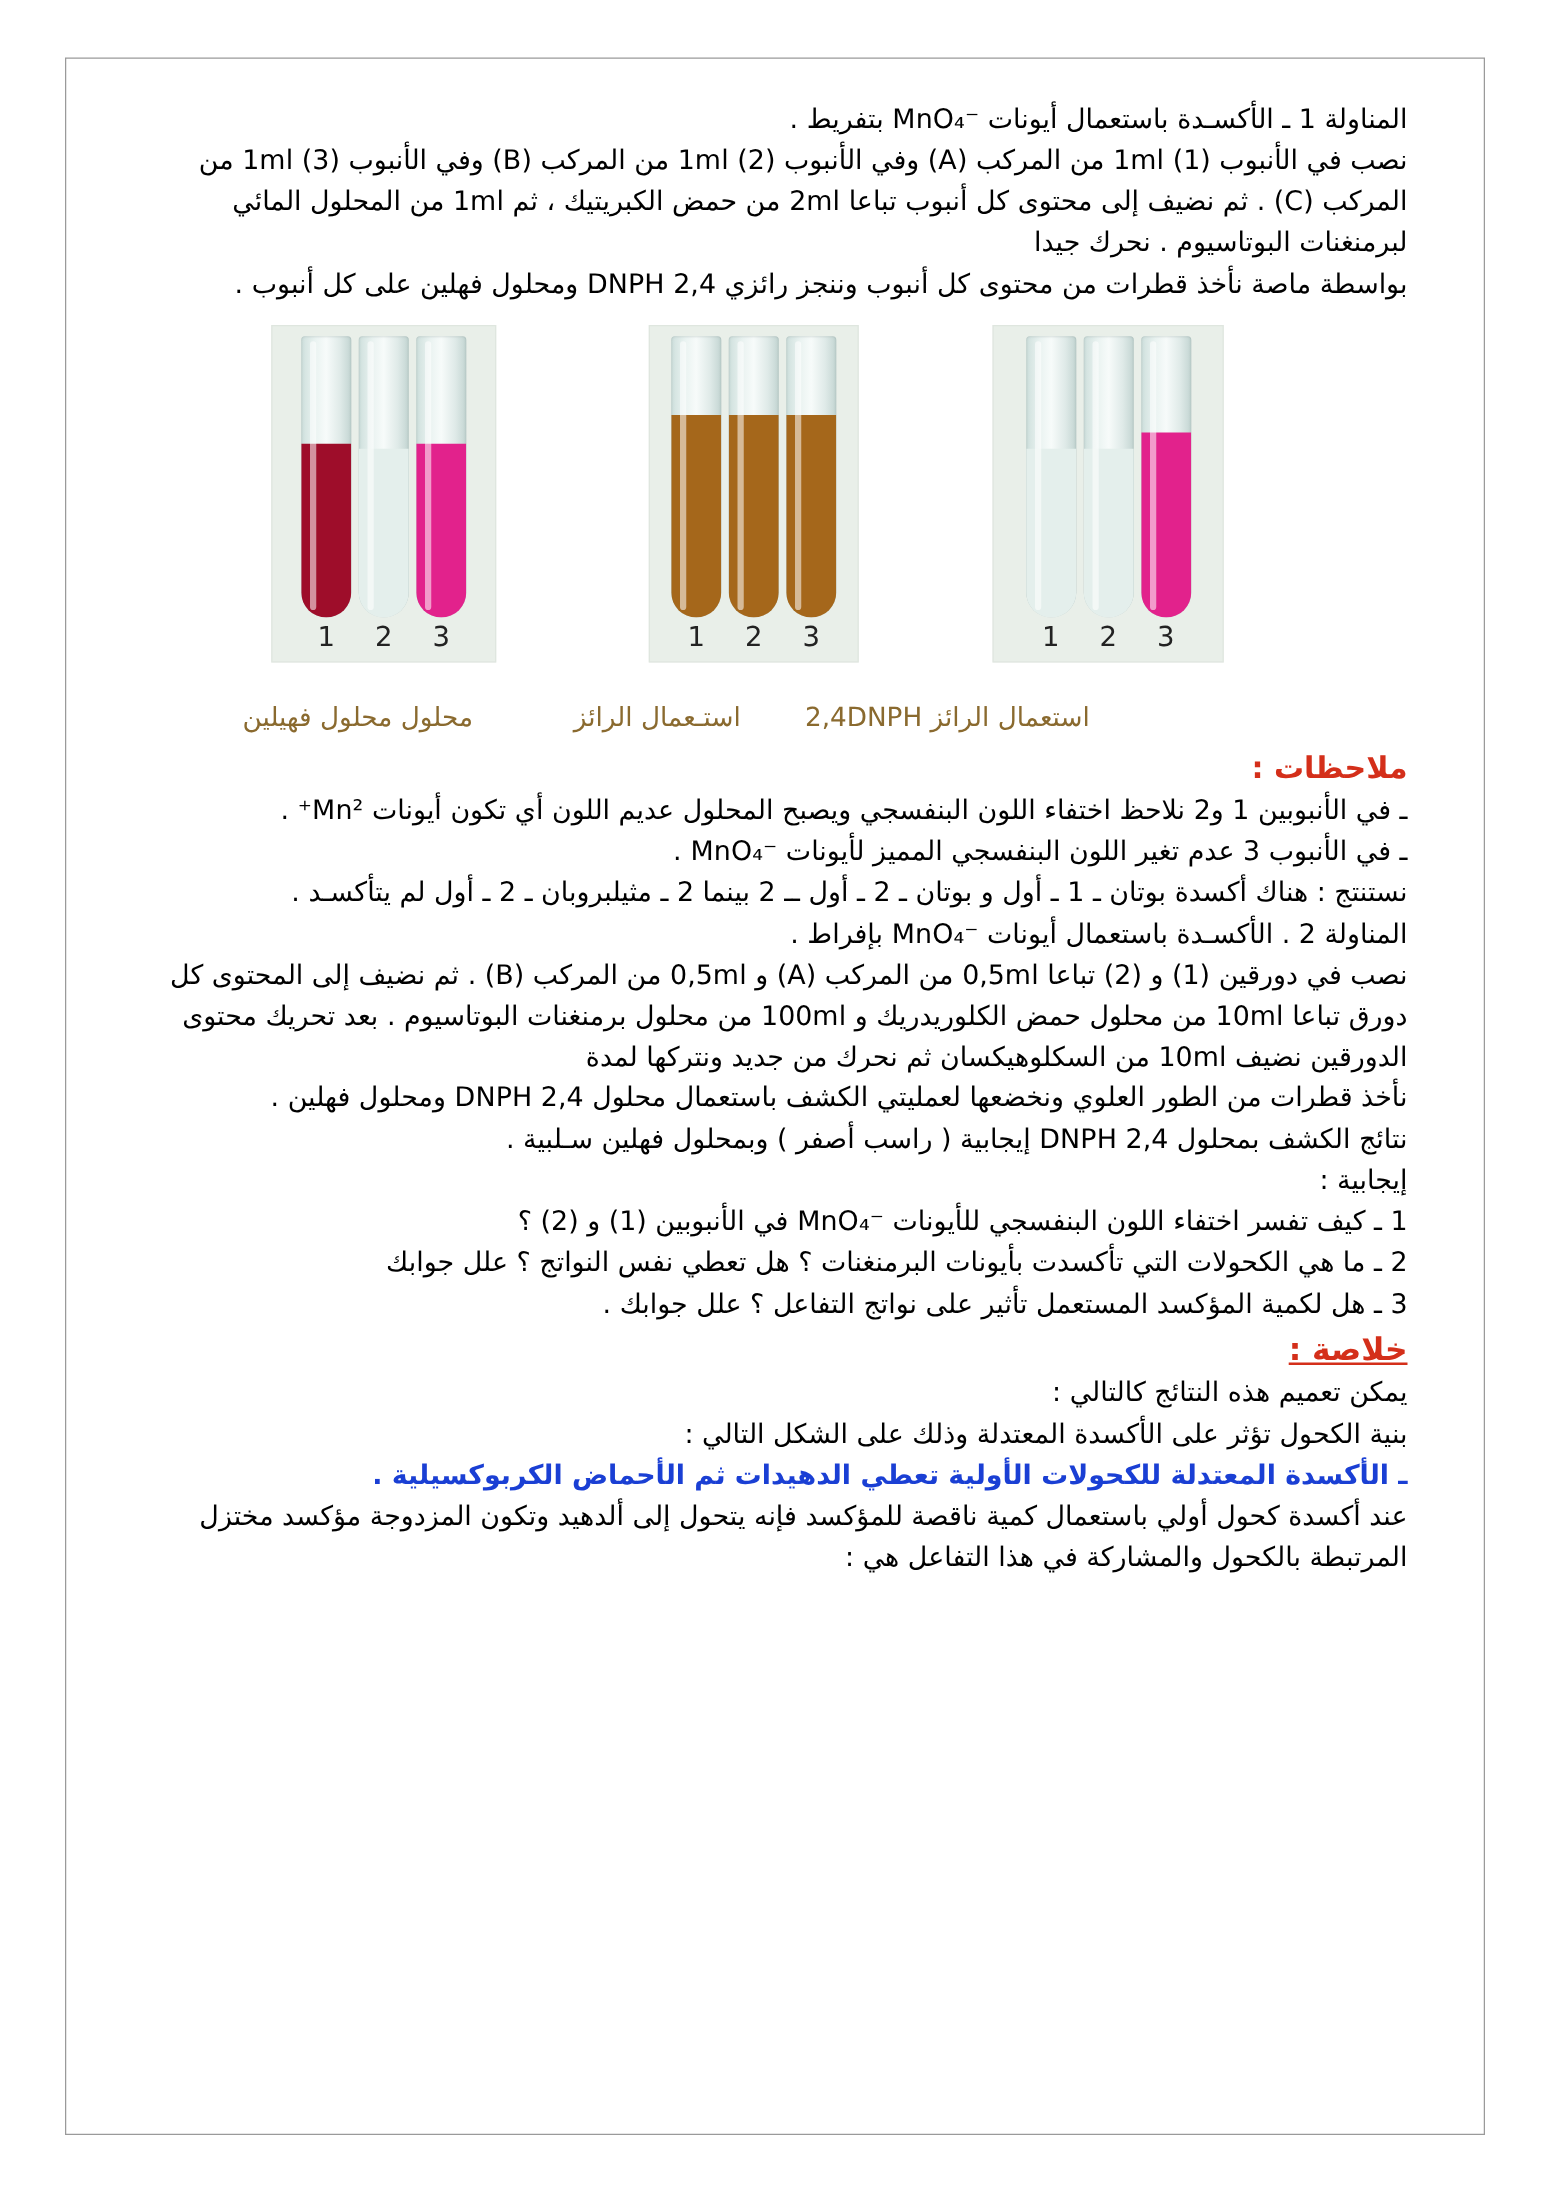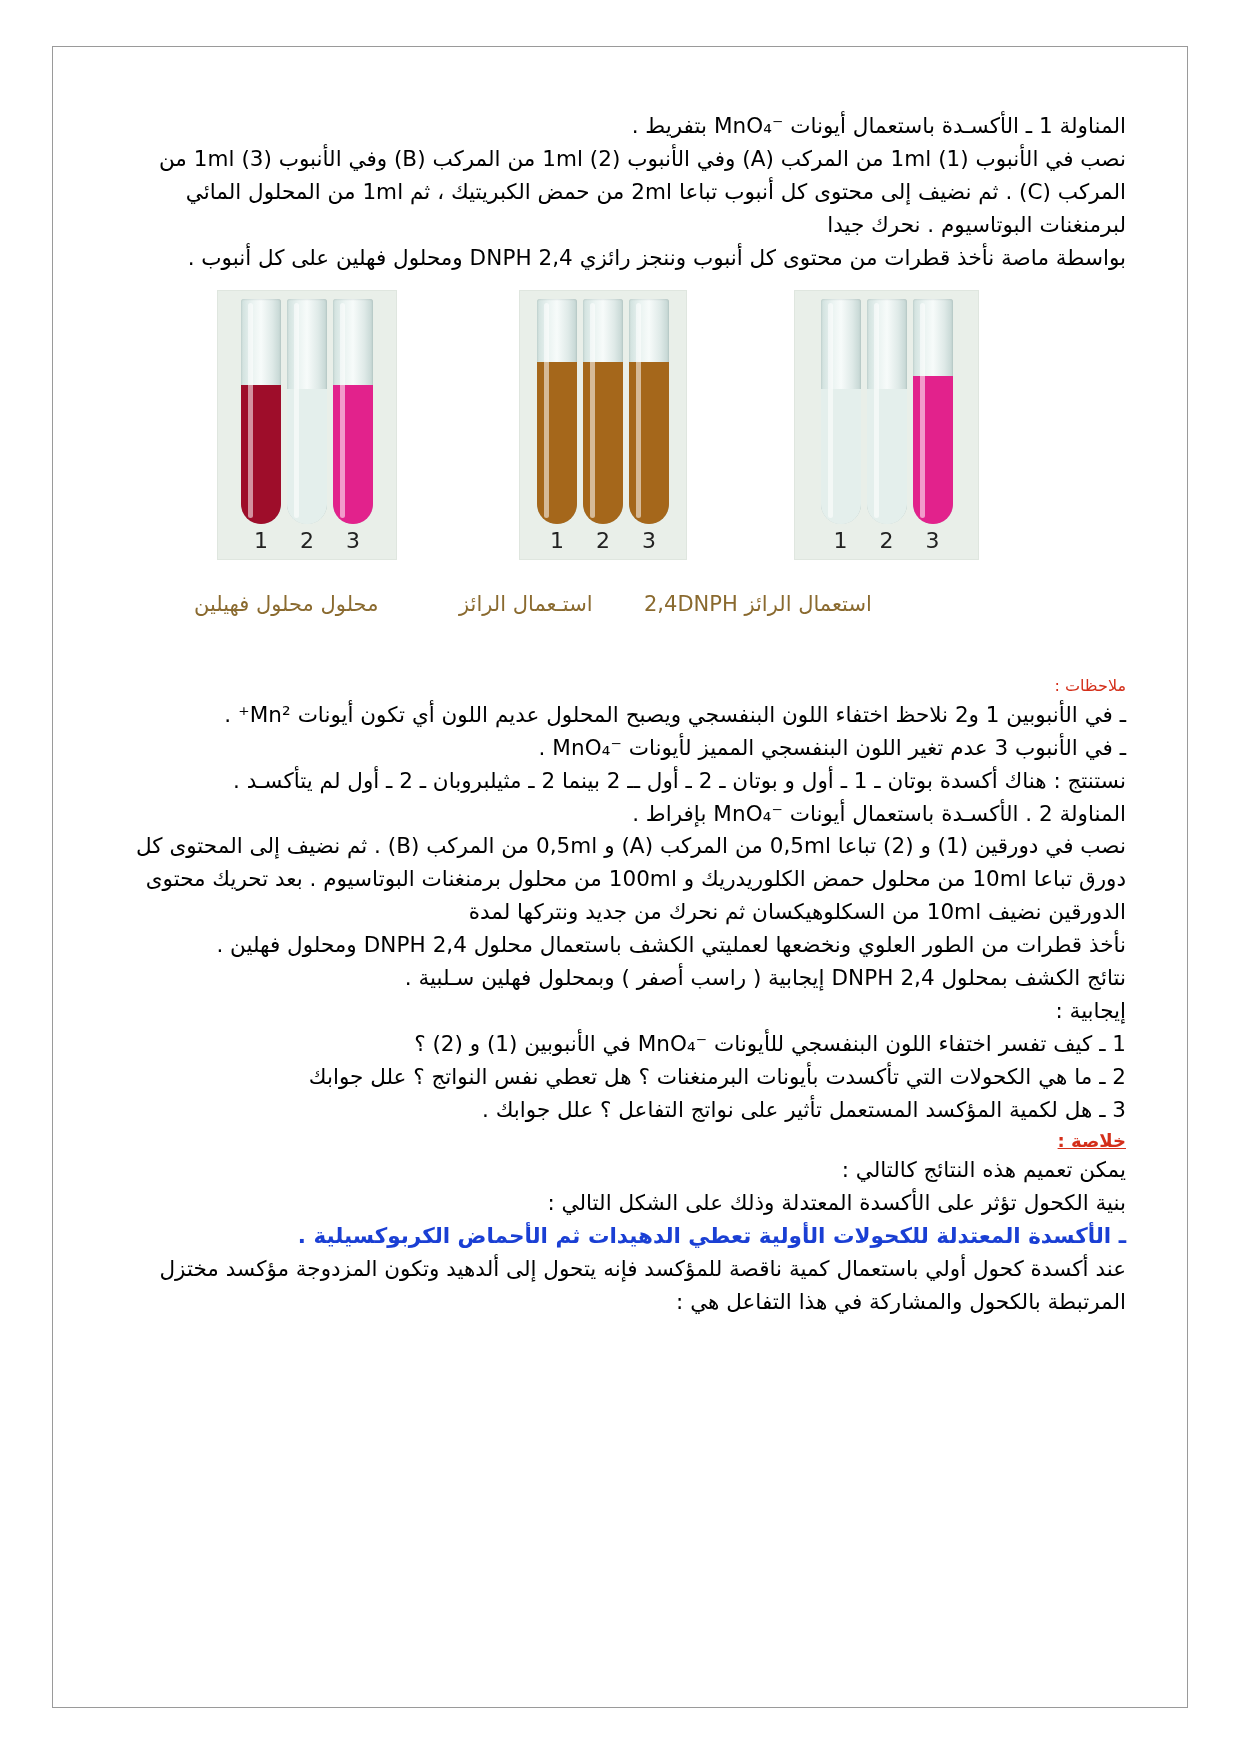--- a/index.html
+++ b/index.html
@@ -11,21 +11,21 @@
     width: 1240px;
     height: 1754px;
     font-family: "DejaVu Sans", "Liberation Sans", sans-serif;
     color: #000000;
   }
   .page {
     position: relative;
     width: 1240px;
     height: 1422px;
     box-sizing: border-box;
-    padding: 58px 52px;
+    padding: 28px 52px;
   }
   .page-border {
     position: absolute;
     left: 52px;
     top: 46px;
     width: 1136px;
     height: 1662px;
     border: 1px solid #9a9a9a;
     box-sizing: border-box;
     pointer-events: none;
@@ -40,28 +40,27 @@
     margin: 0;
     font-size: 21.5px;
     line-height: 1.53;
     letter-spacing: 0.1px;
   }
   .block {
     margin-bottom: 0px;
   }
   .heading-red {
     color: #d42f1a;
-    font-weight: normal;
-    font-size: 16px;
-    margin-top: 48px;
+    font-weight: bold;
+    font-size: 24px;
   }
   .heading-red-underline {
     color: #d42f1a;
     font-weight: bold;
-    font-size: 18px;
+    font-size: 25px;
     text-decoration: underline;
   }
   .bold-blue {
     color: #1a3fd4;
     font-weight: bold;
     font-size: 21.5px;
   }
 
   
   .figure {

